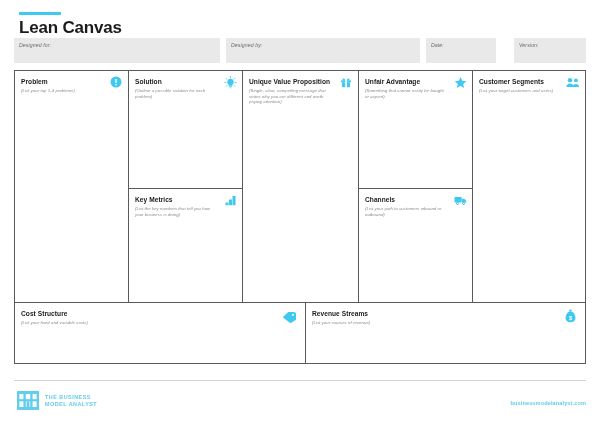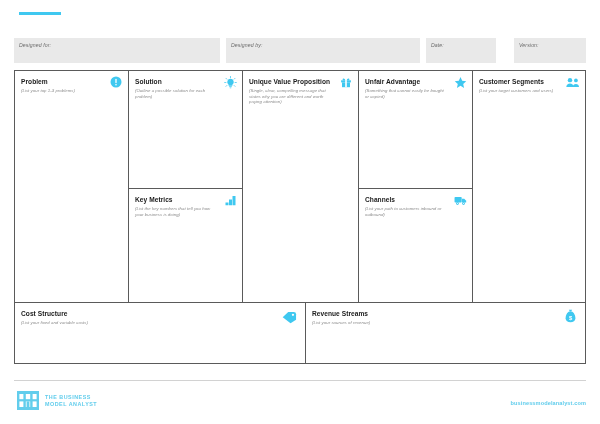--- a/index.html
+++ b/index.html
@@ -88,20 +88,21 @@
     font-size: 5.6px; font-weight: bold; color: #62cdec;
     letter-spacing: 0.1px;
   }
 </style>
 </head>
 <body>
 
 <div class="page">
 
   <div class="title-rule"></div>
+  <div class="page-title">Lean Canvas</div>
 
   <div class="meta-row">
     <div class="meta-box mb1">
       <span class="meta-label">Designed for:</span>
     </div>
     <div class="meta-box mb2">
       <span class="meta-label">Designed by:</span>
     </div>
     <div class="meta-box mb3">
       <span class="meta-label">Date:</span>

